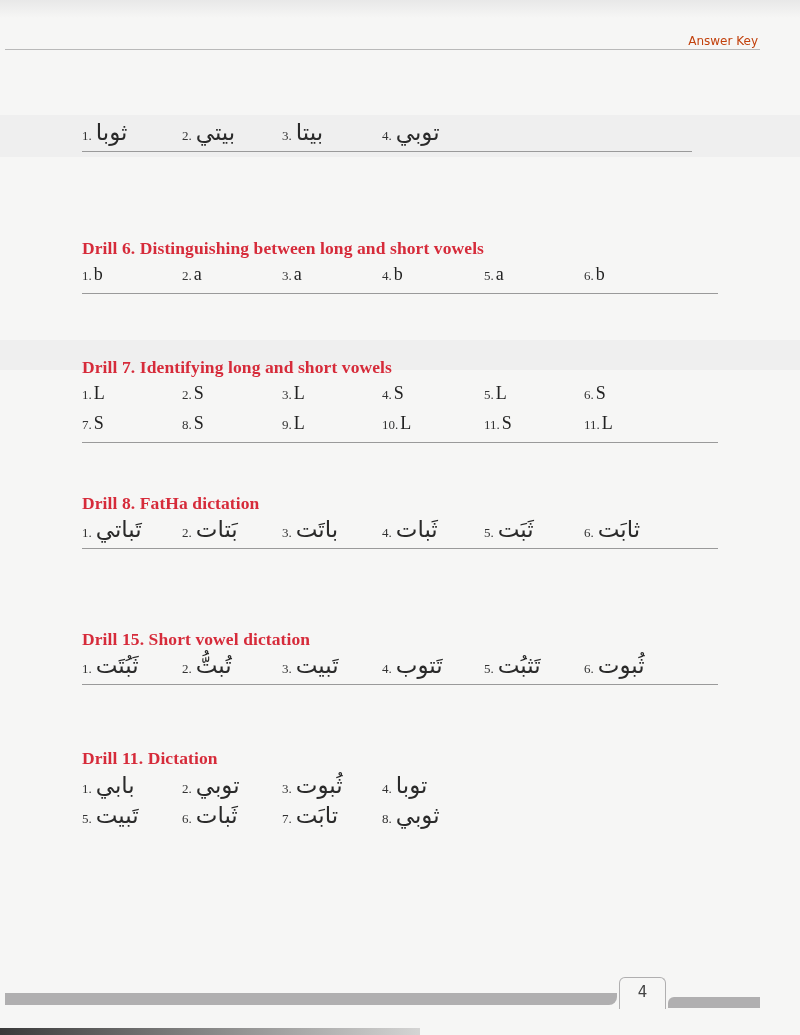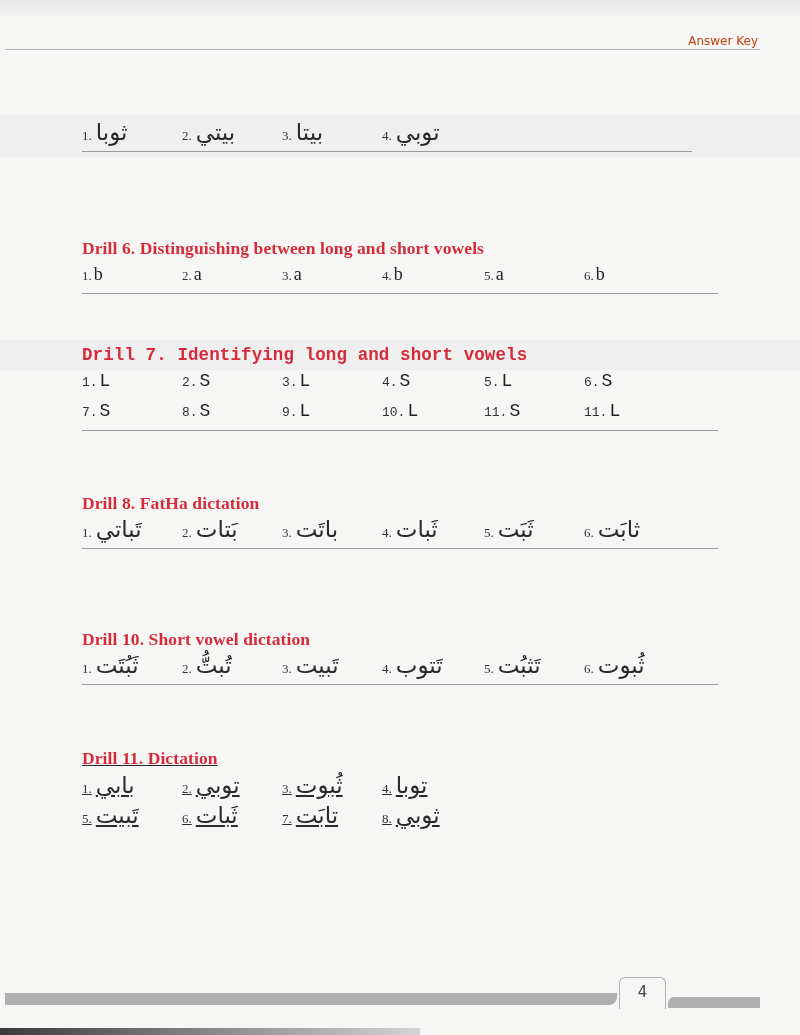--- a/index.html
+++ b/index.html
@@ -112,21 +112,21 @@
         <span class="val">a</span>
       </div>
     <div class="item" style="width:100px">
         <span class="num">6.</span>
         <span class="val">b</span>
       </div>
   </div>
   <div class="rule" style="width:636px"></div>
 </div>
 
-<div class="section" style="top:344px;font-family:Liberation Mono, monospace;">
+<div class="section" style="top:356px;">
   <h2>Drill 7. Identifying long and short vowels</h2>
   <div class="row">
     <div class="item" style="width:100px">
         <span class="num">1.</span>
         <span class="val">L</span>
       </div>
     <div class="item" style="width:100px">
         <span class="num">2.</span>
         <span class="val">S</span>
       </div>
@@ -201,21 +201,21 @@
       </div>
     <div class="item" style="width:100px">
         <span class="arnum" style="margin:0 4px 0 0">6.</span>
         <span class="ar">ثابَت</span>
       </div>
   </div>
   <div class="rule" style="width:636px"></div>
 </div>
 
 <div class="section" style="top:628px;">
-  <h2>Drill 10. Short vowel dictation</h2>
+  <h2>Drill 15. Short vowel dictation</h2>
   <div class="row">
     <div class="item" style="width:100px">
         <span class="arnum" style="margin:0 4px 0 0">1.</span>
         <span class="ar">ثَبُتَت</span>
       </div>
     <div class="item" style="width:100px">
         <span class="arnum" style="margin:0 4px 0 0">2.</span>
         <span class="ar">تُبتُّ</span>
       </div>
     <div class="item" style="width:100px">
@@ -231,21 +231,21 @@
         <span class="ar">تَثبُت</span>
       </div>
     <div class="item" style="width:100px">
         <span class="arnum" style="margin:0 4px 0 0">6.</span>
         <span class="ar">ثُبوت</span>
       </div>
   </div>
   <div class="rule" style="width:636px"></div>
 </div>
 
-<div class="section" style="top:747px;text-decoration:underline;">
+<div class="section" style="top:747px;">
   <h2>Drill 11. Dictation</h2>
   <div class="row" style="height:32px">
     <div class="item" style="width:100px">
         <span class="arnum" style="margin:0 4px 0 0">1.</span>
         <span class="ar">بابي</span>
       </div>
     <div class="item" style="width:100px">
         <span class="arnum" style="margin:0 4px 0 0">2.</span>
         <span class="ar">توبي</span>
       </div>

